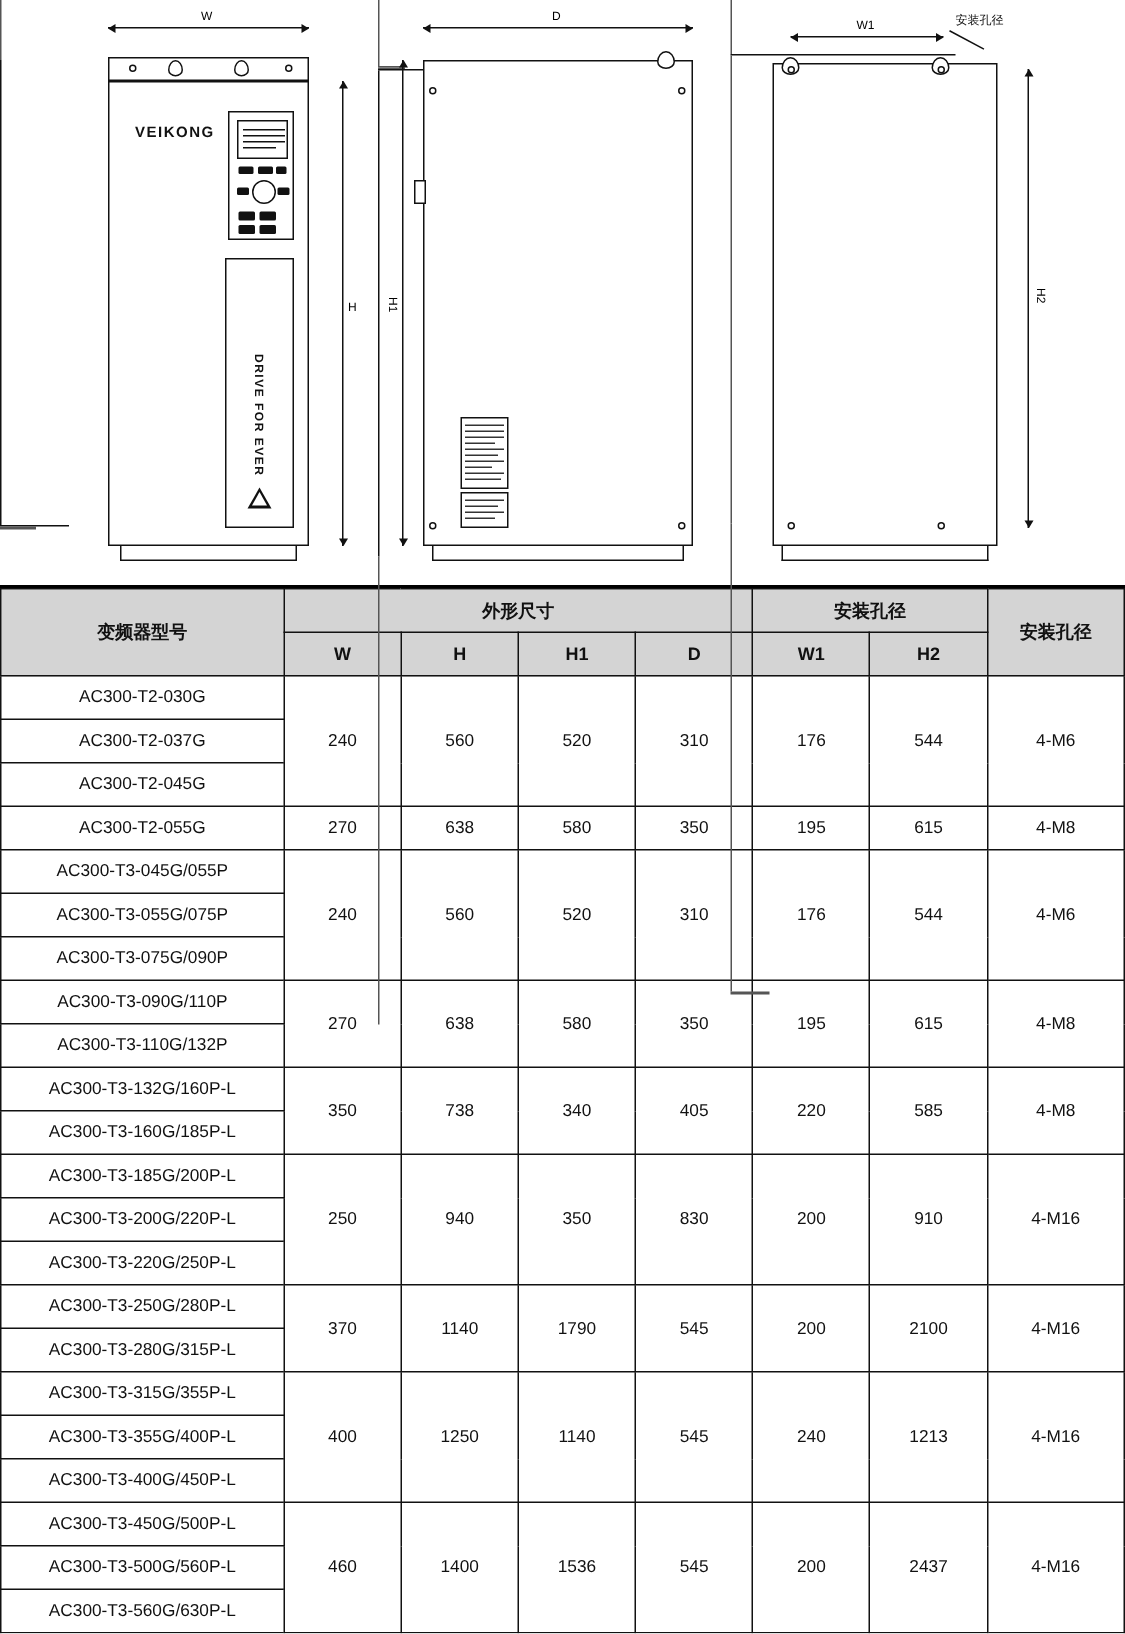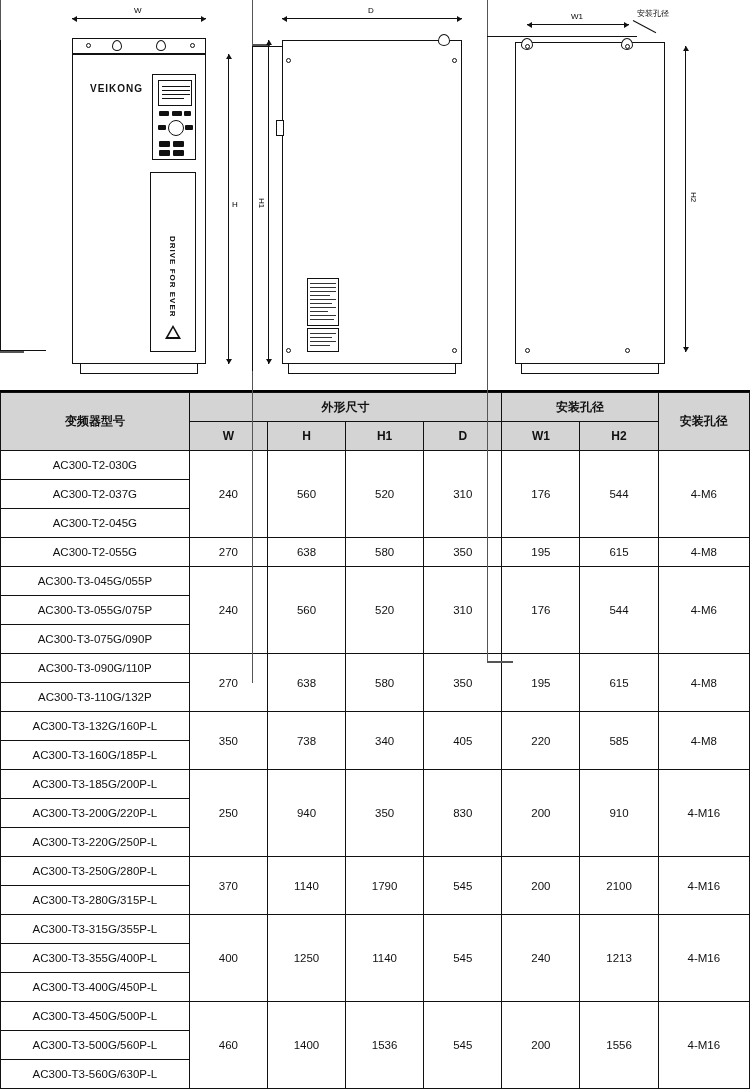--- a/index.html
+++ b/index.html
@@ -496,21 +496,21 @@
         <tr>
           <td class="model">AC300-T3-400G/450P-L</td>
         </tr>
         <tr>
           <td class="model">AC300-T3-450G/500P-L</td>
           <td rowspan="3">460</td>
           <td rowspan="3">1400</td>
           <td rowspan="3">1536</td>
           <td rowspan="3">545</td>
           <td rowspan="3">200</td>
-          <td rowspan="3">1556</td>
+          <td rowspan="3">2437</td>
           <td rowspan="3">4-M16</td>
         </tr>
         <tr>
           <td class="model">AC300-T3-500G/560P-L</td>
         </tr>
         <tr>
           <td class="model">AC300-T3-560G/630P-L</td>
         </tr>
       </tbody>
   </table>

